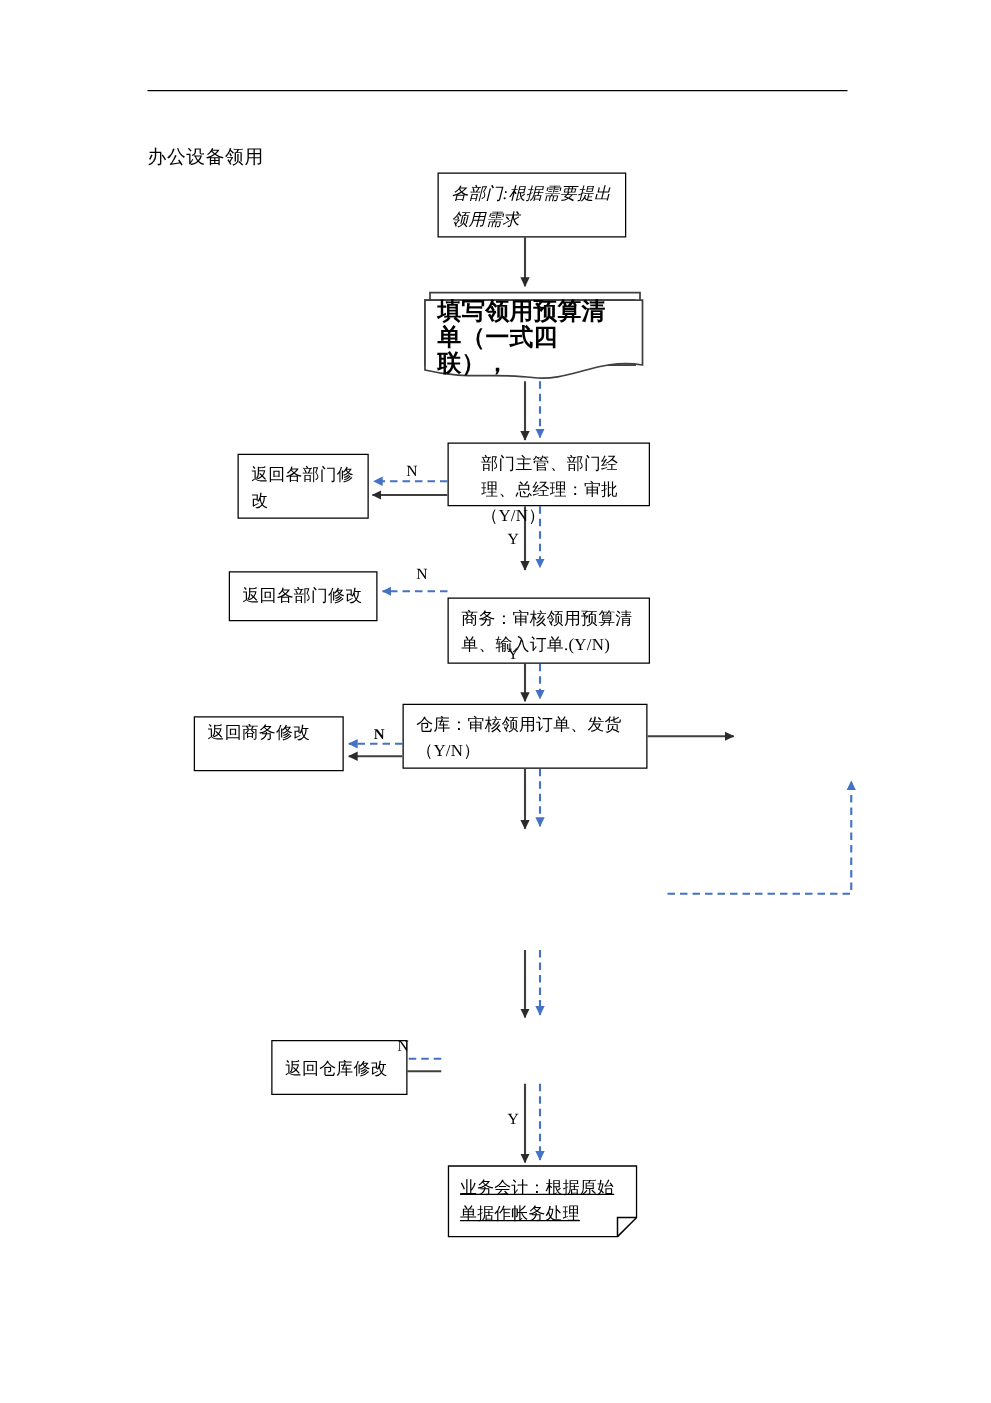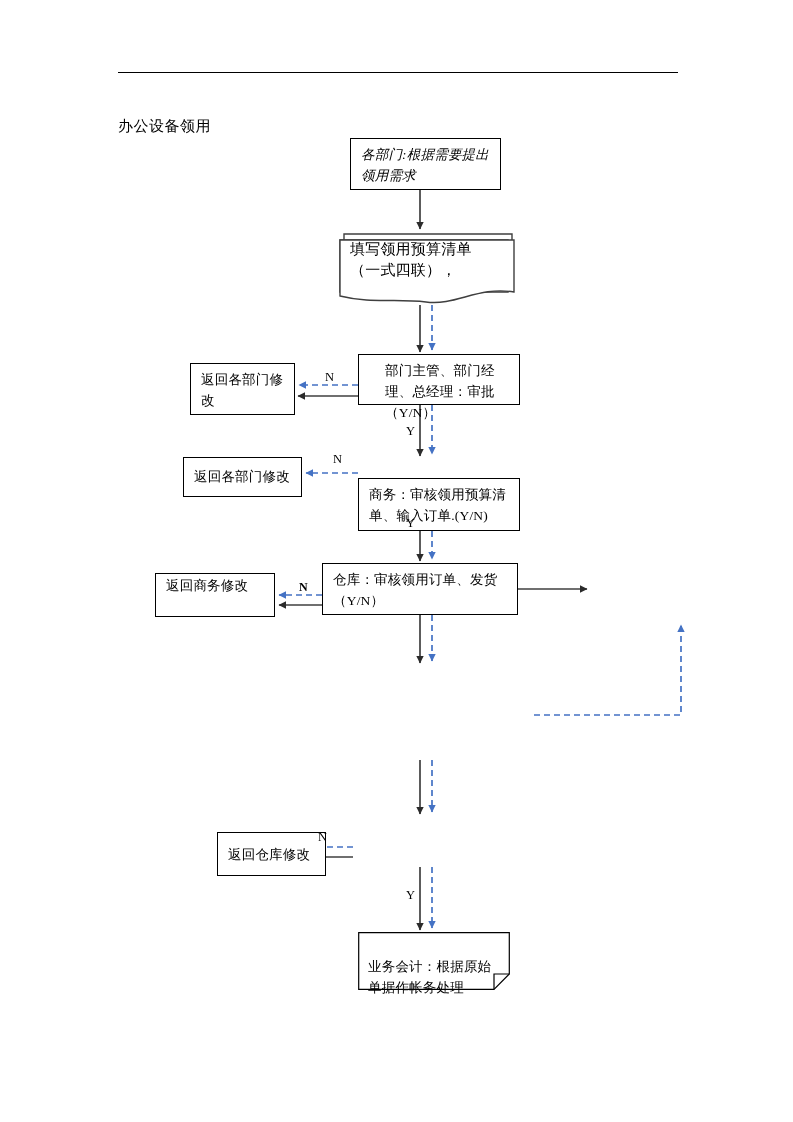--- a/index.html
+++ b/index.html
@@ -19,28 +19,28 @@
              letter-spacing:0.5px;line-height:20px;white-space:nowrap;margin-top:26px;}
 
   
   .node{position:absolute;box-sizing:border-box;border:1.2px solid #000;
         background:#fff;font-size:13.5px;line-height:21px;
         padding:5px 8px 3px 10px;letter-spacing:0.2px;}
 
   
   .folded{border:none;padding:0;background:transparent;}
   .folded .fold-svg{position:absolute;left:0;top:0;width:100%;height:100%;}
-  .folded .fold-txt{position:relative;padding:24px 8px 3px 10px;
-                    font-size:13.5px;line-height:21px;}
+  .folded .fold-txt{position:relative;padding:7px 8px 3px 10px;
+                    font-size:13.5px;line-height:21px;text-decoration:underline;}
 
   
   .multidoc{position:absolute;}
   .multidoc svg{position:absolute;left:0;top:0;}
   .multidoc .md-txt{position:absolute;left:12px;top:9px;right:20px;
-                    font-size:15px;line-height:21px;letter-spacing:0.2px;}
+                    font-size:19px;line-height:21px;letter-spacing:0.2px;font-weight:bold;}
 
   
   .conn{position:absolute;left:0;top:0;width:793px;height:1122px;
         pointer-events:none;}
 
   
   .elabel{position:absolute;font-size:12.5px;line-height:14px;
           font-family:"Liberation Serif","DejaVu Serif",serif;}
   .elabel.bold{font-weight:bold;font-size:12px;}
 </style>

